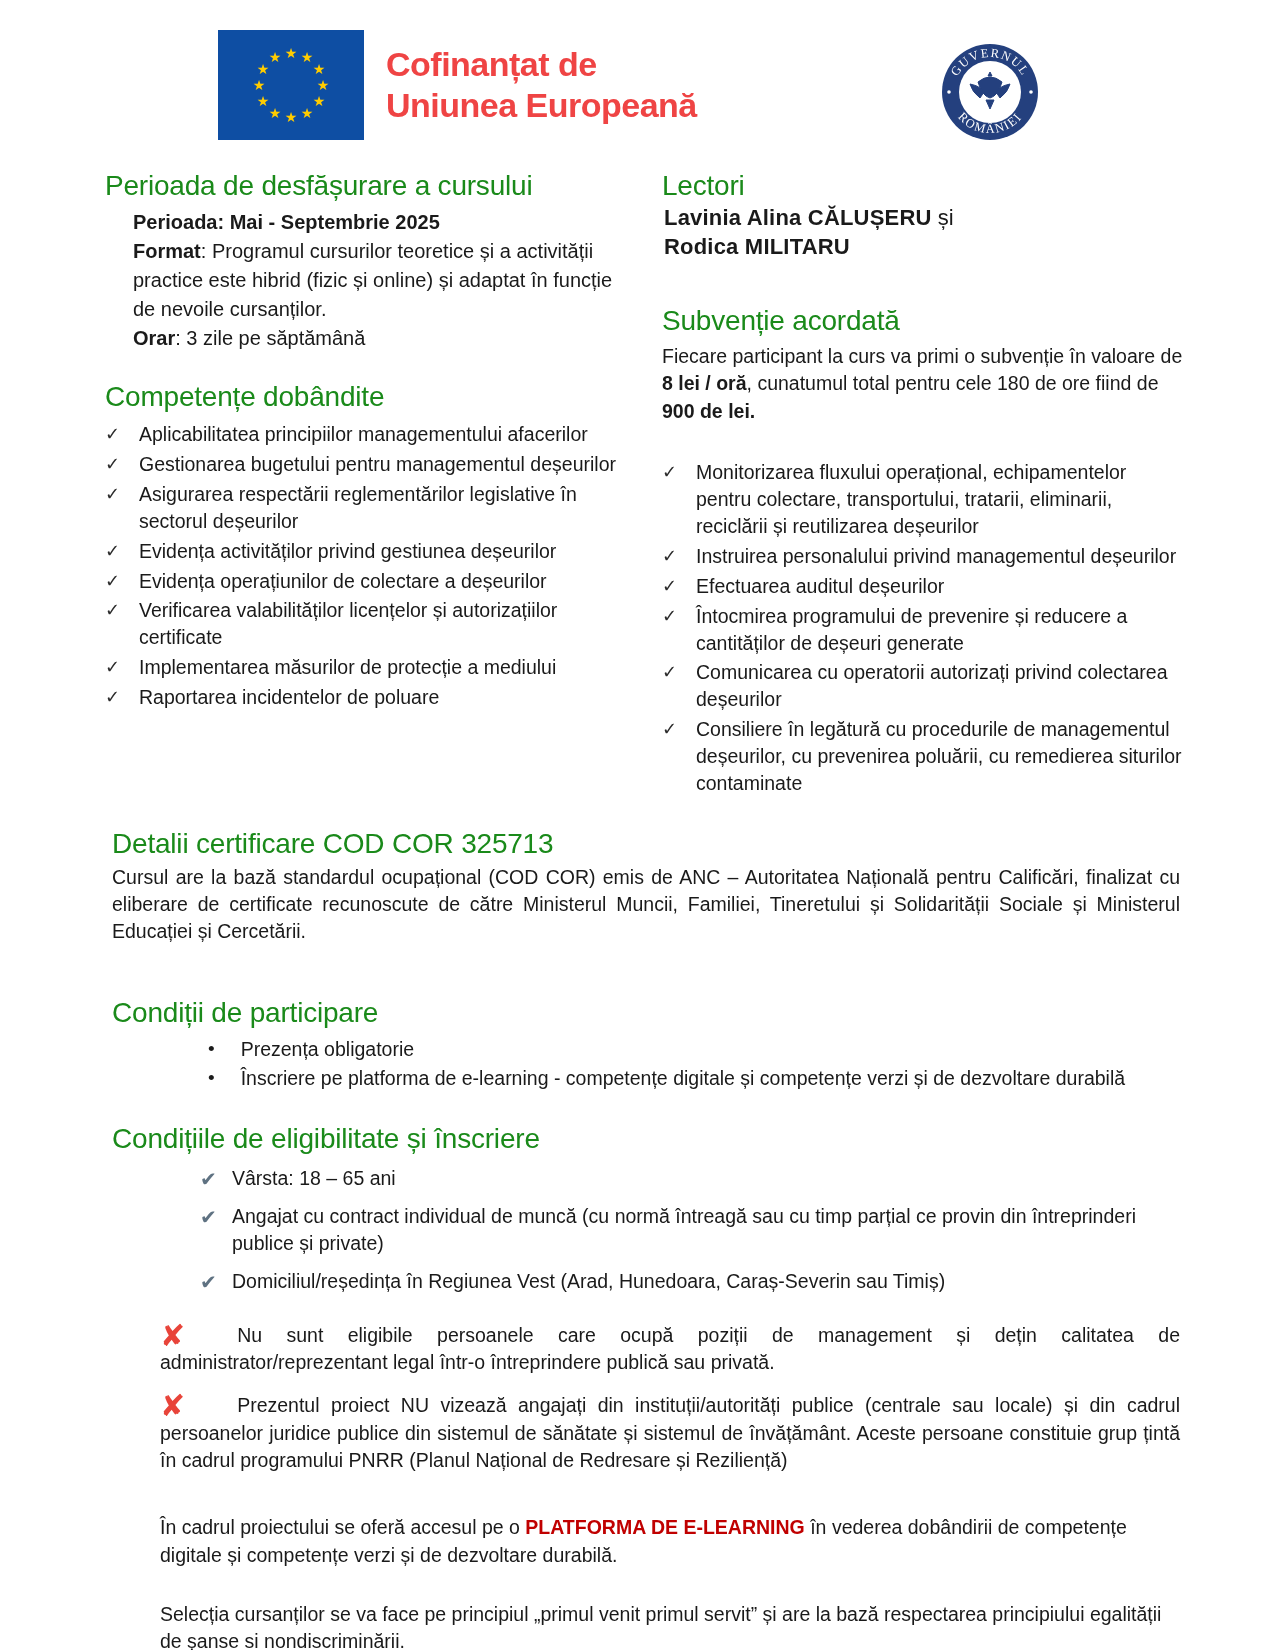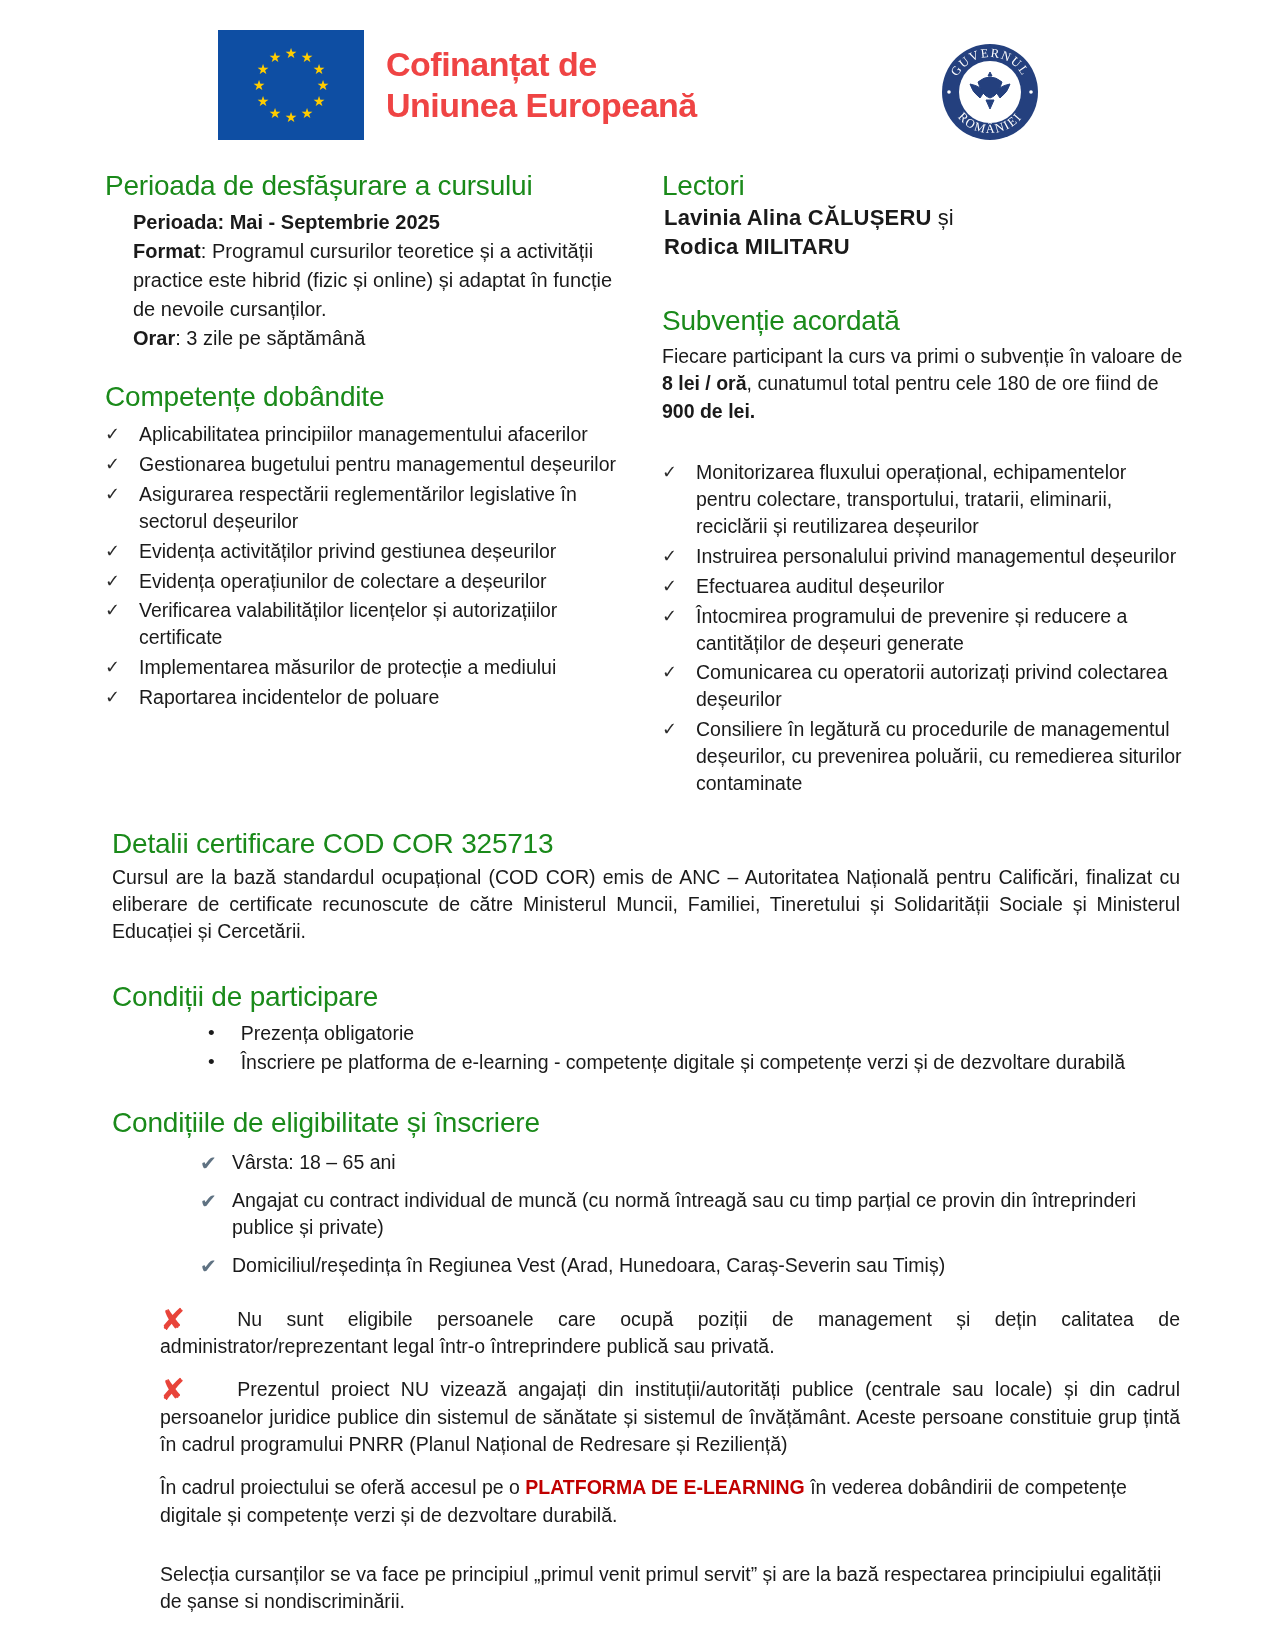--- a/index.html
+++ b/index.html
@@ -186,21 +186,21 @@
           </div>
       </div>
     </div>
   </div>
 
   <div class="sec" style="margin-top:28px;">
     <h2 class="h-green">Detalii certificare COD COR 325713</h2>
     <p class="certif-body">Cursul are la bază standardul ocupațional (COD COR) emis de ANC – Autoritatea Națională pentru Calificări, finalizat cu eliberare de certificate recunoscute de către Ministerul Muncii, Familiei, Tineretului și Solidarității Sociale și Ministerul Educației și Cercetării.</p>
   </div>
 
-  <div class="sec" style="margin-top:36px;">
+  <div class="sec" style="margin-top:52px;">
     <h2 class="h-green">Condiții de participare</h2>
     <div class="bullets">
       <div class="bul-row">
           <span class="bul">•</span>
           <div>Prezența obligatorie</div>
         </div>
       <div class="bul-row">
           <span class="bul">•</span>
           <div>Înscriere pe platforma de e-learning - competențe digitale și competențe verzi și de dezvoltare durabilă</div>
         </div>
@@ -220,21 +220,21 @@
         </div>
       <div class="ec-row">
           <span class="ec">✔</span>
           <div>Domiciliul/reședința în Regiunea Vest (Arad, Hunedoara, Caraș-Severin sau Timiș)</div>
         </div>
     </div>
 
     <p class="x-par" style="margin-top:26px;"><span class="xmark">✘</span><span>Nu sunt eligibile persoanele care ocupă poziții de management și dețin calitatea de administrator/reprezentant legal într-o întreprindere publică sau privată.</span></p>
     <p class="x-par"><span class="xmark">✘</span><span>Prezentul proiect NU vizează angajați din instituții/autorități publice (centrale sau locale) și din cadrul persoanelor juridice publice din sistemul de sănătate și sistemul de învățământ. Aceste persoane constituie grup țintă în cadrul programului PNRR (Planul Național de Redresare și Reziliență)</span></p>
 
-    <p class="para" style="margin-top:16px;">
+    <p class="para" style="margin-top:40px;">
       <span>În cadrul proiectului se oferă accesul pe o </span><span class="red-b">PLATFORMA DE E-LEARNING</span><span> în vederea dobândirii de competențe digitale și competențe verzi și de dezvoltare durabilă.</span>
     </p>
 
     <p class="para" style="margin-top:32px;">Selecția cursanților se va face pe principiul „primul venit primul servit” și are la bază respectarea principiului egalității de șanse si nondiscriminării.</p>
 
   </div>
 
 </div>
 
 </body></html>

